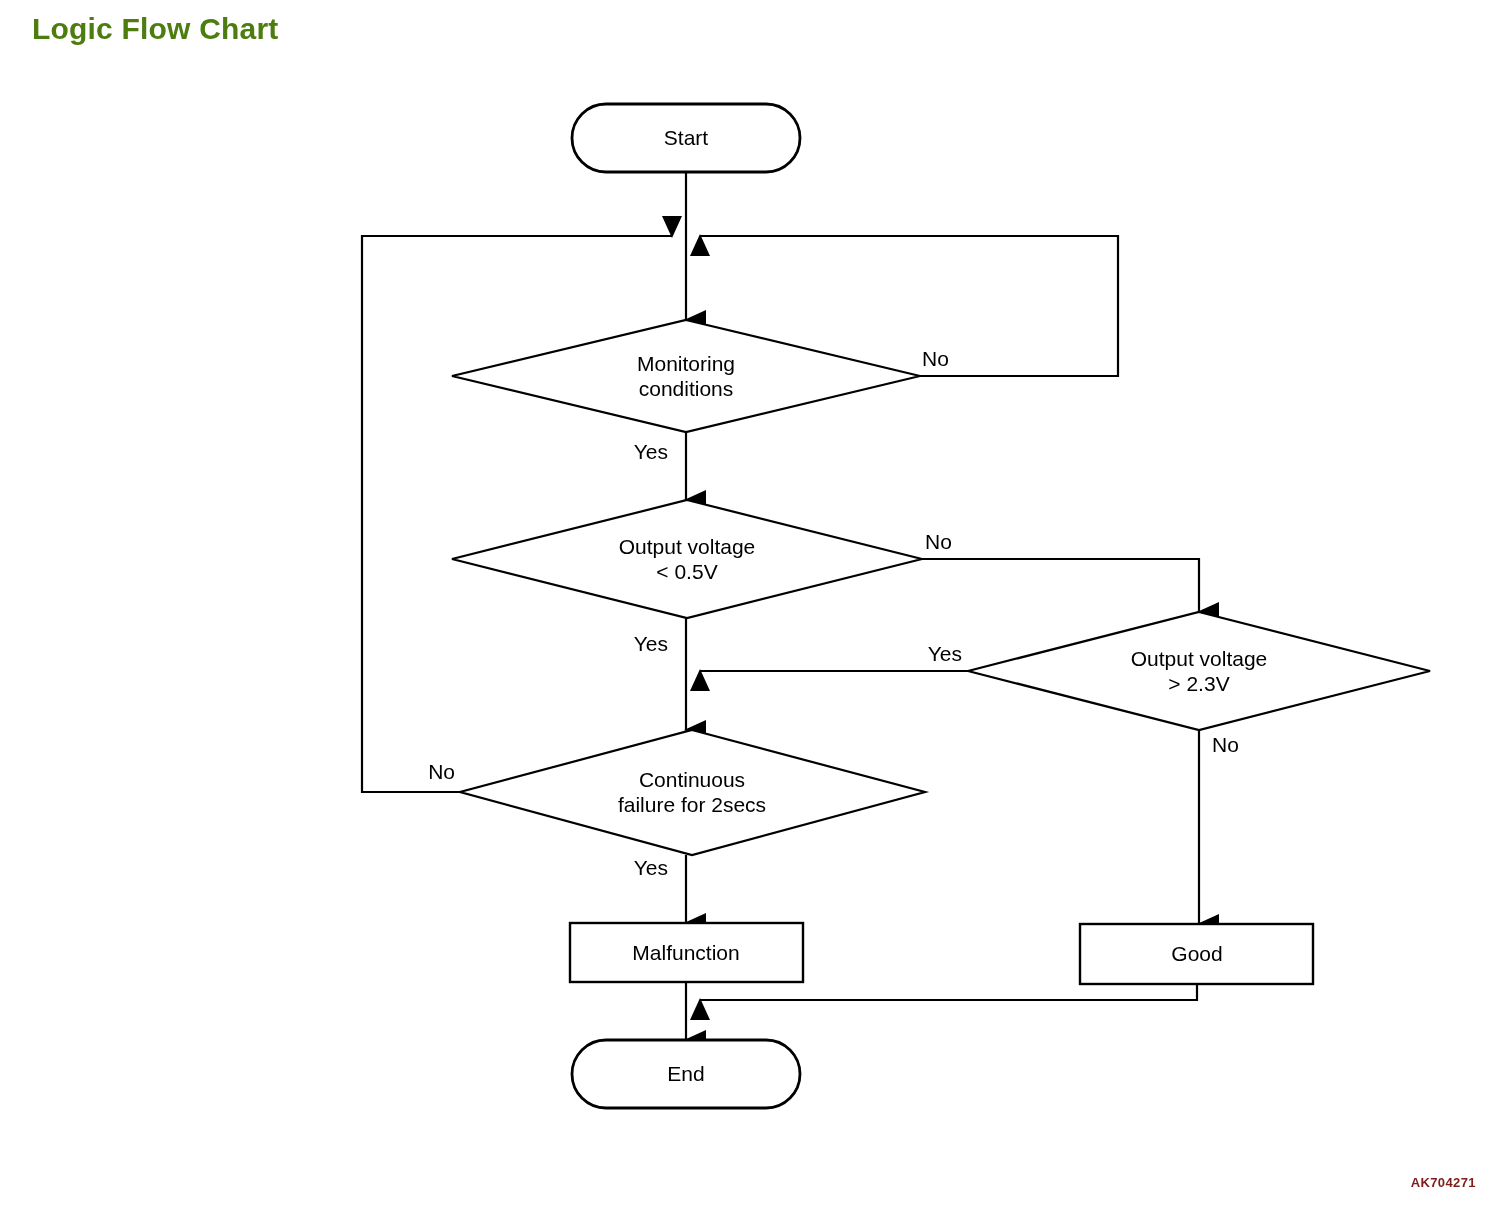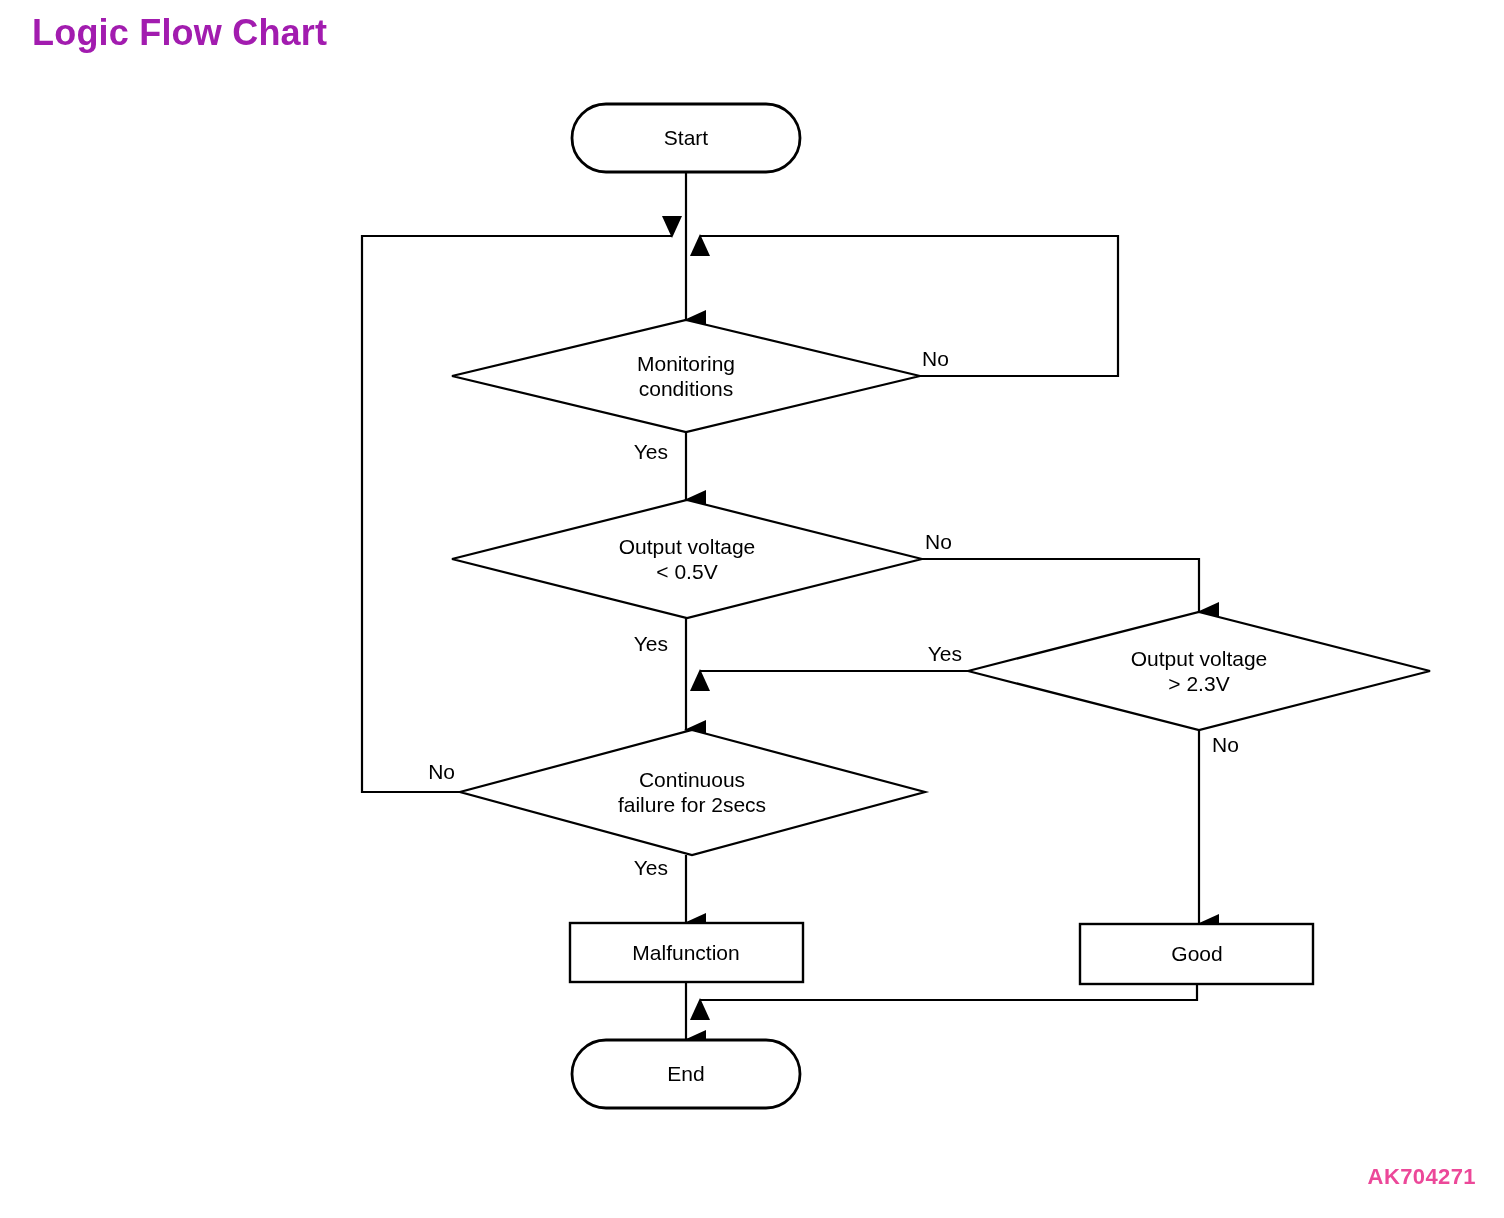--- a/index.html
+++ b/index.html
@@ -12,33 +12,33 @@
     height: 1218px;
     position: relative;
     font-family: "Liberation Sans", sans-serif;
     color: #000000;
     overflow: hidden;
   }
   #page-title {
     position: absolute;
     left: 32px;
     top: 12px;
-    font-size: 36px;
+    font-size: 30px;
     font-weight: bold;
     letter-spacing: 0.2px;
-    color: #a21caf;
+    color: #4d7c0f;
   }
   #ref-code {
     position: absolute;
     right: 28px;
     bottom: 28px;
-    font-size: 22px;
+    font-size: 13px;
     font-weight: bold;
     letter-spacing: 0.4px;
-    color: #ec4899;
+    color: #7f1d1d;
   }
   #flow-svg {
     position: absolute;
     left: 0;
     top: 0;
     width: 1504px;
     height: 1218px;
   }
   .node-shape {
     fill: #ffffff;

